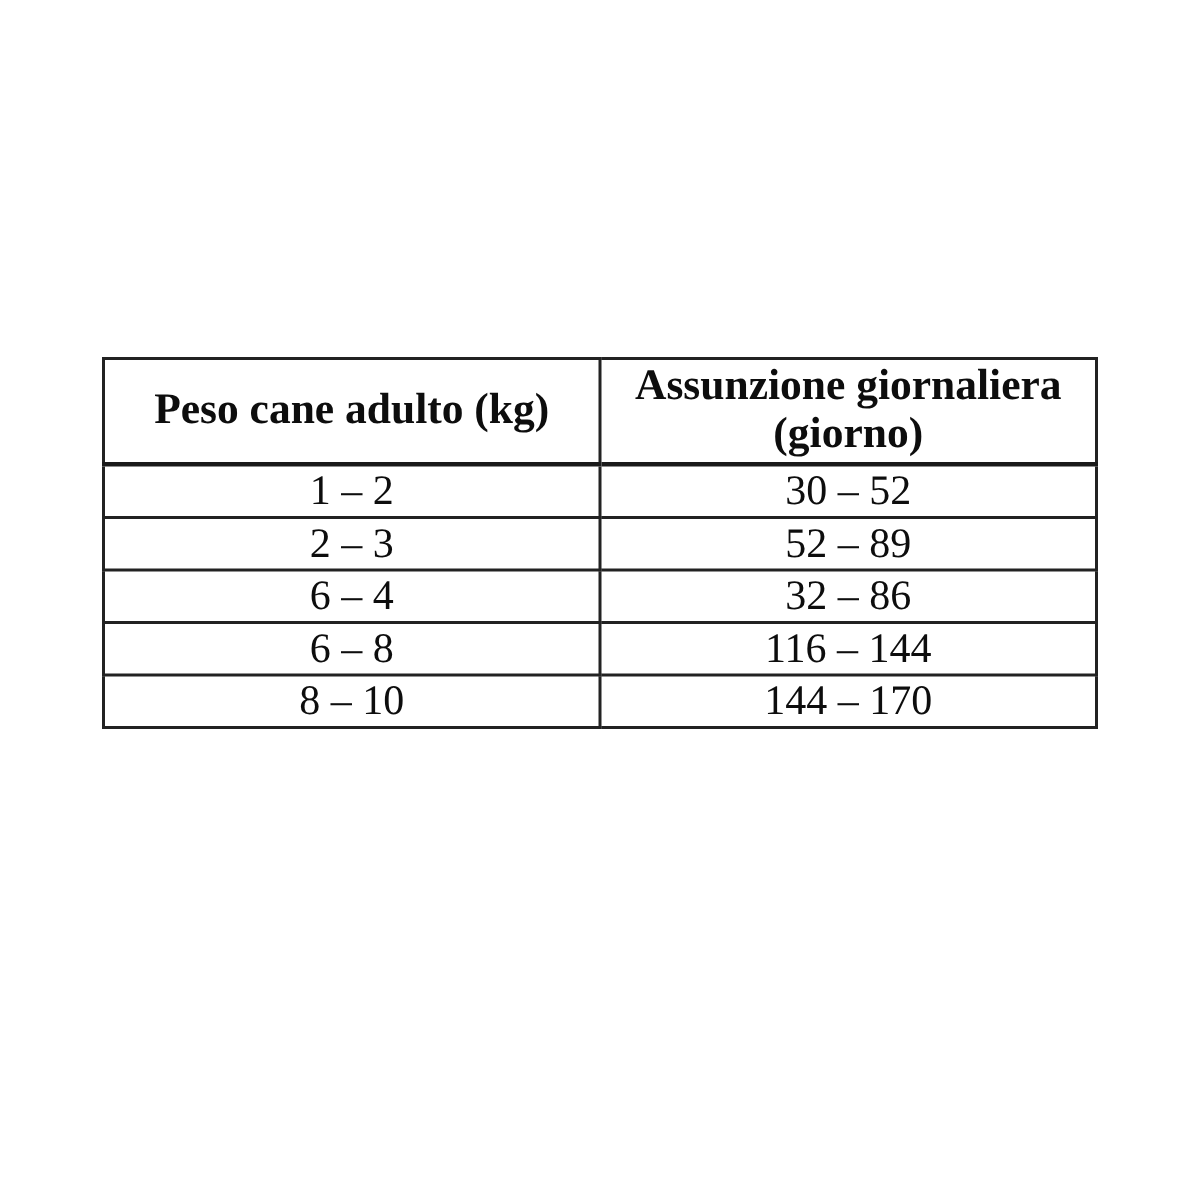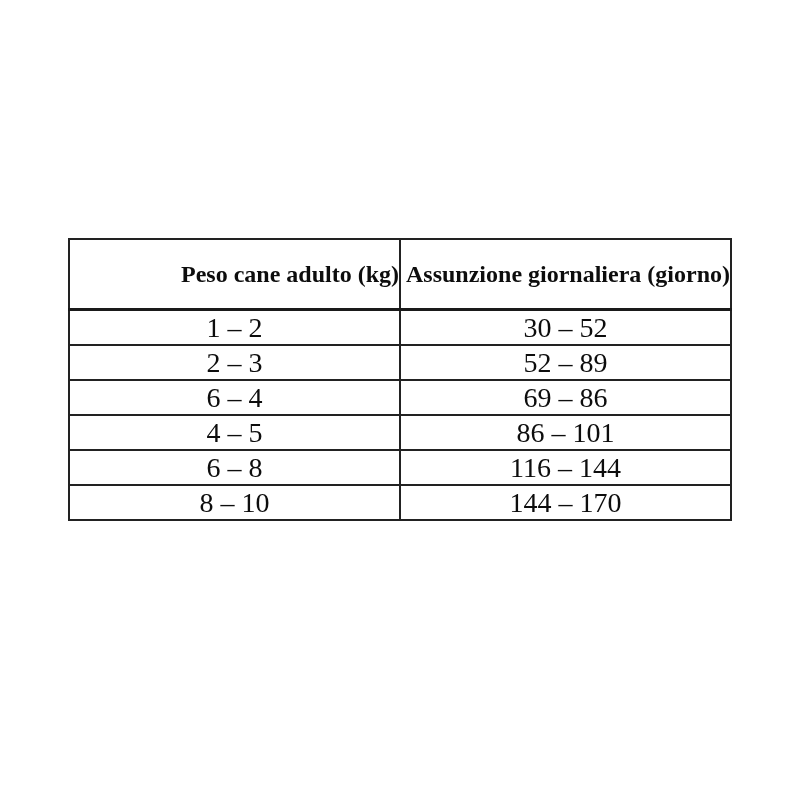--- a/index.html
+++ b/index.html
@@ -27,25 +27,24 @@
   .feeding-table th,
   .feeding-table td {
     border: 2px solid #222222;
     text-align: center;
     vertical-align: middle;
     padding: 0;
     overflow: hidden;
   }
   .feeding-table thead th {
     height: 68px;
-    font-size: 24px;
+    font-size: 29px;
     font-weight: bold;
     line-height: 1.1;
     border-bottom: 3px solid #1a1a1a;
-    text-align: right;
   }
   .feeding-table tbody td {
     height: 33px;
     font-size: 28px;
     font-weight: normal;
     line-height: 1;
   }
   .col-half { width: 50%; }
 </style>
 </head>
@@ -63,25 +62,21 @@
         <tr>
           <td>1 – 2</td>
           <td>30 – 52</td>
         </tr>
         <tr>
           <td>2 – 3</td>
           <td>52 – 89</td>
         </tr>
         <tr>
           <td>6 – 4</td>
-          <td>69 – 86</td>
-        </tr>
-        <tr>
-          <td>4 – 5</td>
-          <td>86 – 101</td>
+          <td>32 – 86</td>
         </tr>
         <tr>
           <td>6 – 8</td>
           <td>116 – 144</td>
         </tr>
         <tr>
           <td>8 – 10</td>
           <td>144 – 170</td>
         </tr>
       </tbody>

